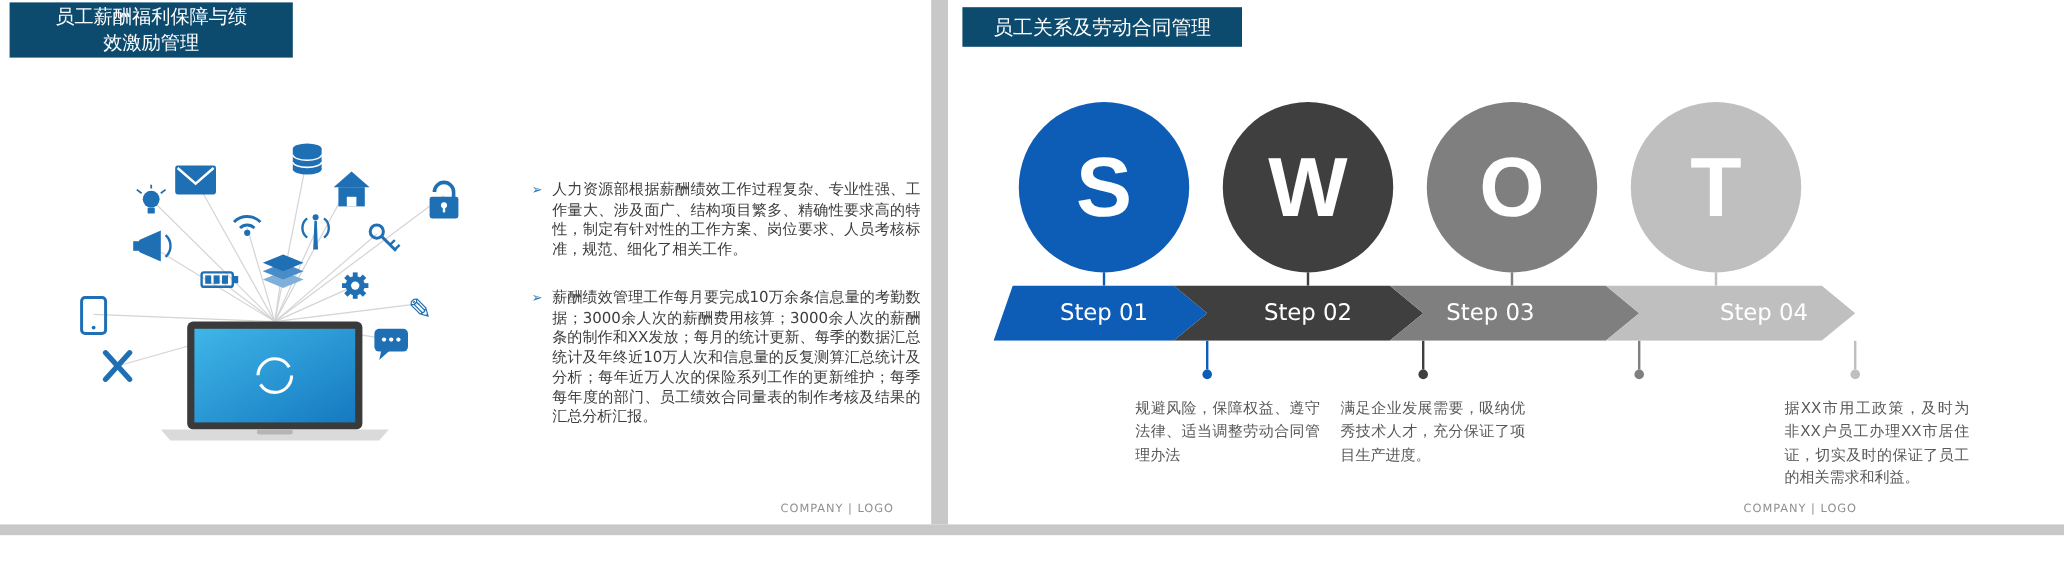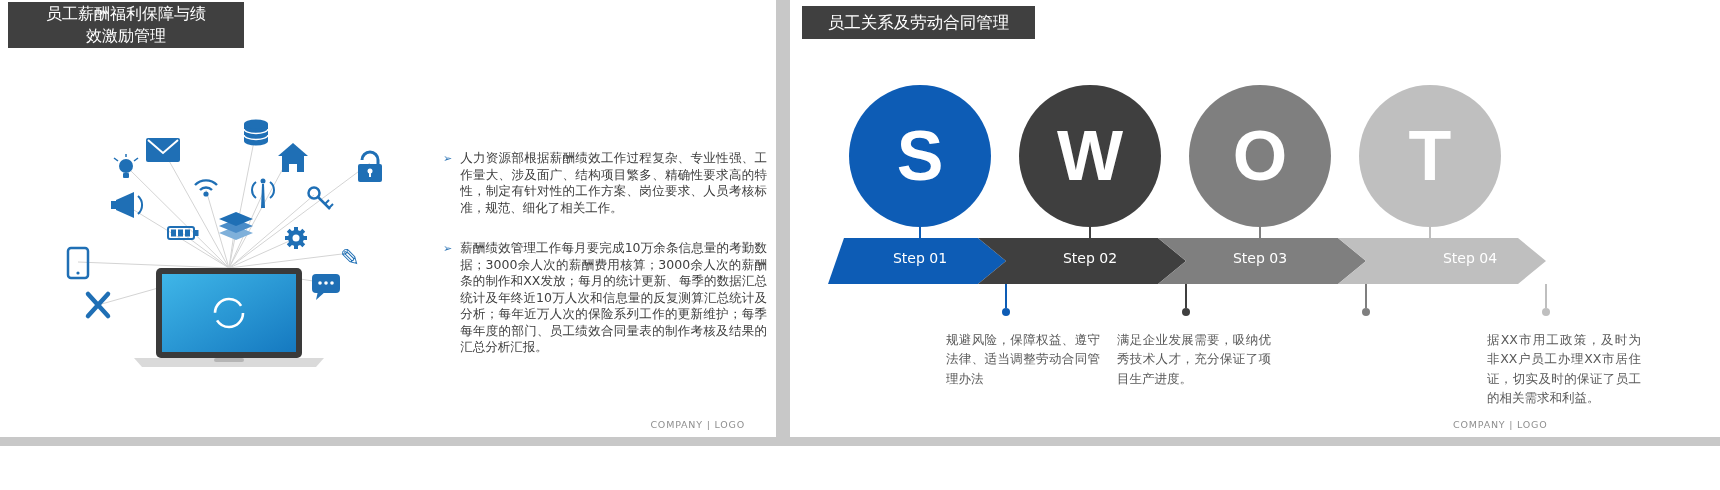--- a/index.html
+++ b/index.html
@@ -6,21 +6,21 @@
   body { background:#ffffff; font-family:"DejaVu Sans","Liberation Sans",sans-serif; }
   .canvas { position:relative; width:1720px; height:490px; background:#ffffff; overflow:hidden; }
 
   .gutter-v { position:absolute; left:776px; top:0; width:14px; height:437px; background:#c8c8c8; }
   .bottom-band { position:absolute; left:0; top:437px; width:1720px; height:9px; background:#c8c8c8; }
 
   .slide { position:absolute; top:0; height:437px; background:#ffffff; }
   .slide-left { left:0; width:776px; }
   .slide-right { left:790px; width:820px; }
 
-  .title-box { position:absolute; background:#404040; color:#ffffff; text-align:center;
+  .title-box { position:absolute; background:#0c4a6e; color:#ffffff; text-align:center;
                display:flex; align-items:center; justify-content:center; }
   .title-left { left:8px; top:2px; width:236px; height:46px; padding:0 33px; font-size:16px; line-height:22px; }
   .title-right { left:12px; top:6px; width:233px; height:33px; font-size:16.5px; }
 
   .illus { position:absolute; left:56px; top:98px; width:345px; height:272px; }
 
   .bullets { position:absolute; left:443px; top:150px; width:324px; }
   .bullet { display:flex; margin-bottom:24px; }
   .bullet .marker { flex:0 0 auto; font-size:11px; color:#2e75b6; margin:2px 8px 0 0; }
   .bullet p { font-size:12.5px; line-height:1.32; color:#3d3d3d; text-align:justify; }
@@ -33,22 +33,22 @@
                  display:flex; align-items:center; justify-content:center;
                  color:#ffffff; font-size:70px; font-weight:700;
                  font-family:"Liberation Sans","DejaVu Sans",sans-serif; }
   .c1 { left:59px; }  .c2 { left:229px; }  .c3 { left:399px; }  .c4 { left:569px; }
 
   .stub { position:absolute; top:227px; width:1.5px; height:11px; }
   .st1 { left:129px; } .st2 { left:299px; } .st3 { left:469px; } .st4 { left:639px; }
 
   .arrow-band { position:absolute; left:36px; top:238px; }
 
-  .step-label { position:absolute; top:250px; transform:translateX(-50%); color:#ffffff; font-size:14px; }
-  .sl1 { left:130px; } .sl2 { left:300px; } .sl3 { left:470px; } .sl4 { left:640px;margin-left:40px; }
+  .step-label { position:absolute; top:250px; transform:translateX(-50%); color:#ffffff; font-size:19px; }
+  .sl1 { left:130px; } .sl2 { left:300px; } .sl3 { left:452px; } .sl4 { left:640px;margin-left:40px; }
 
   .drop { position:absolute; top:284px; width:1.5px; height:24px; }
   .dr1 { left:215px; } .dr2 { left:395px; } .dr3 { left:575px; } .dr4 { left:755px; }
   .dot { position:absolute; top:308px; width:8px; height:8px; border-radius:50%; }
   .do1 { left:212px; } .do2 { left:392px; } .do3 { left:572px; } .do4 { left:752px; }
 
   .stext { position:absolute; top:330px; width:154px; font-size:12.5px; line-height:1.55;
            color:#595959; text-align:justify; }
   .tx1 { left:156px; } .tx2 { left:327px; } .tx3 { left:513px; } .tx4 { left:697px; }
 </style>

